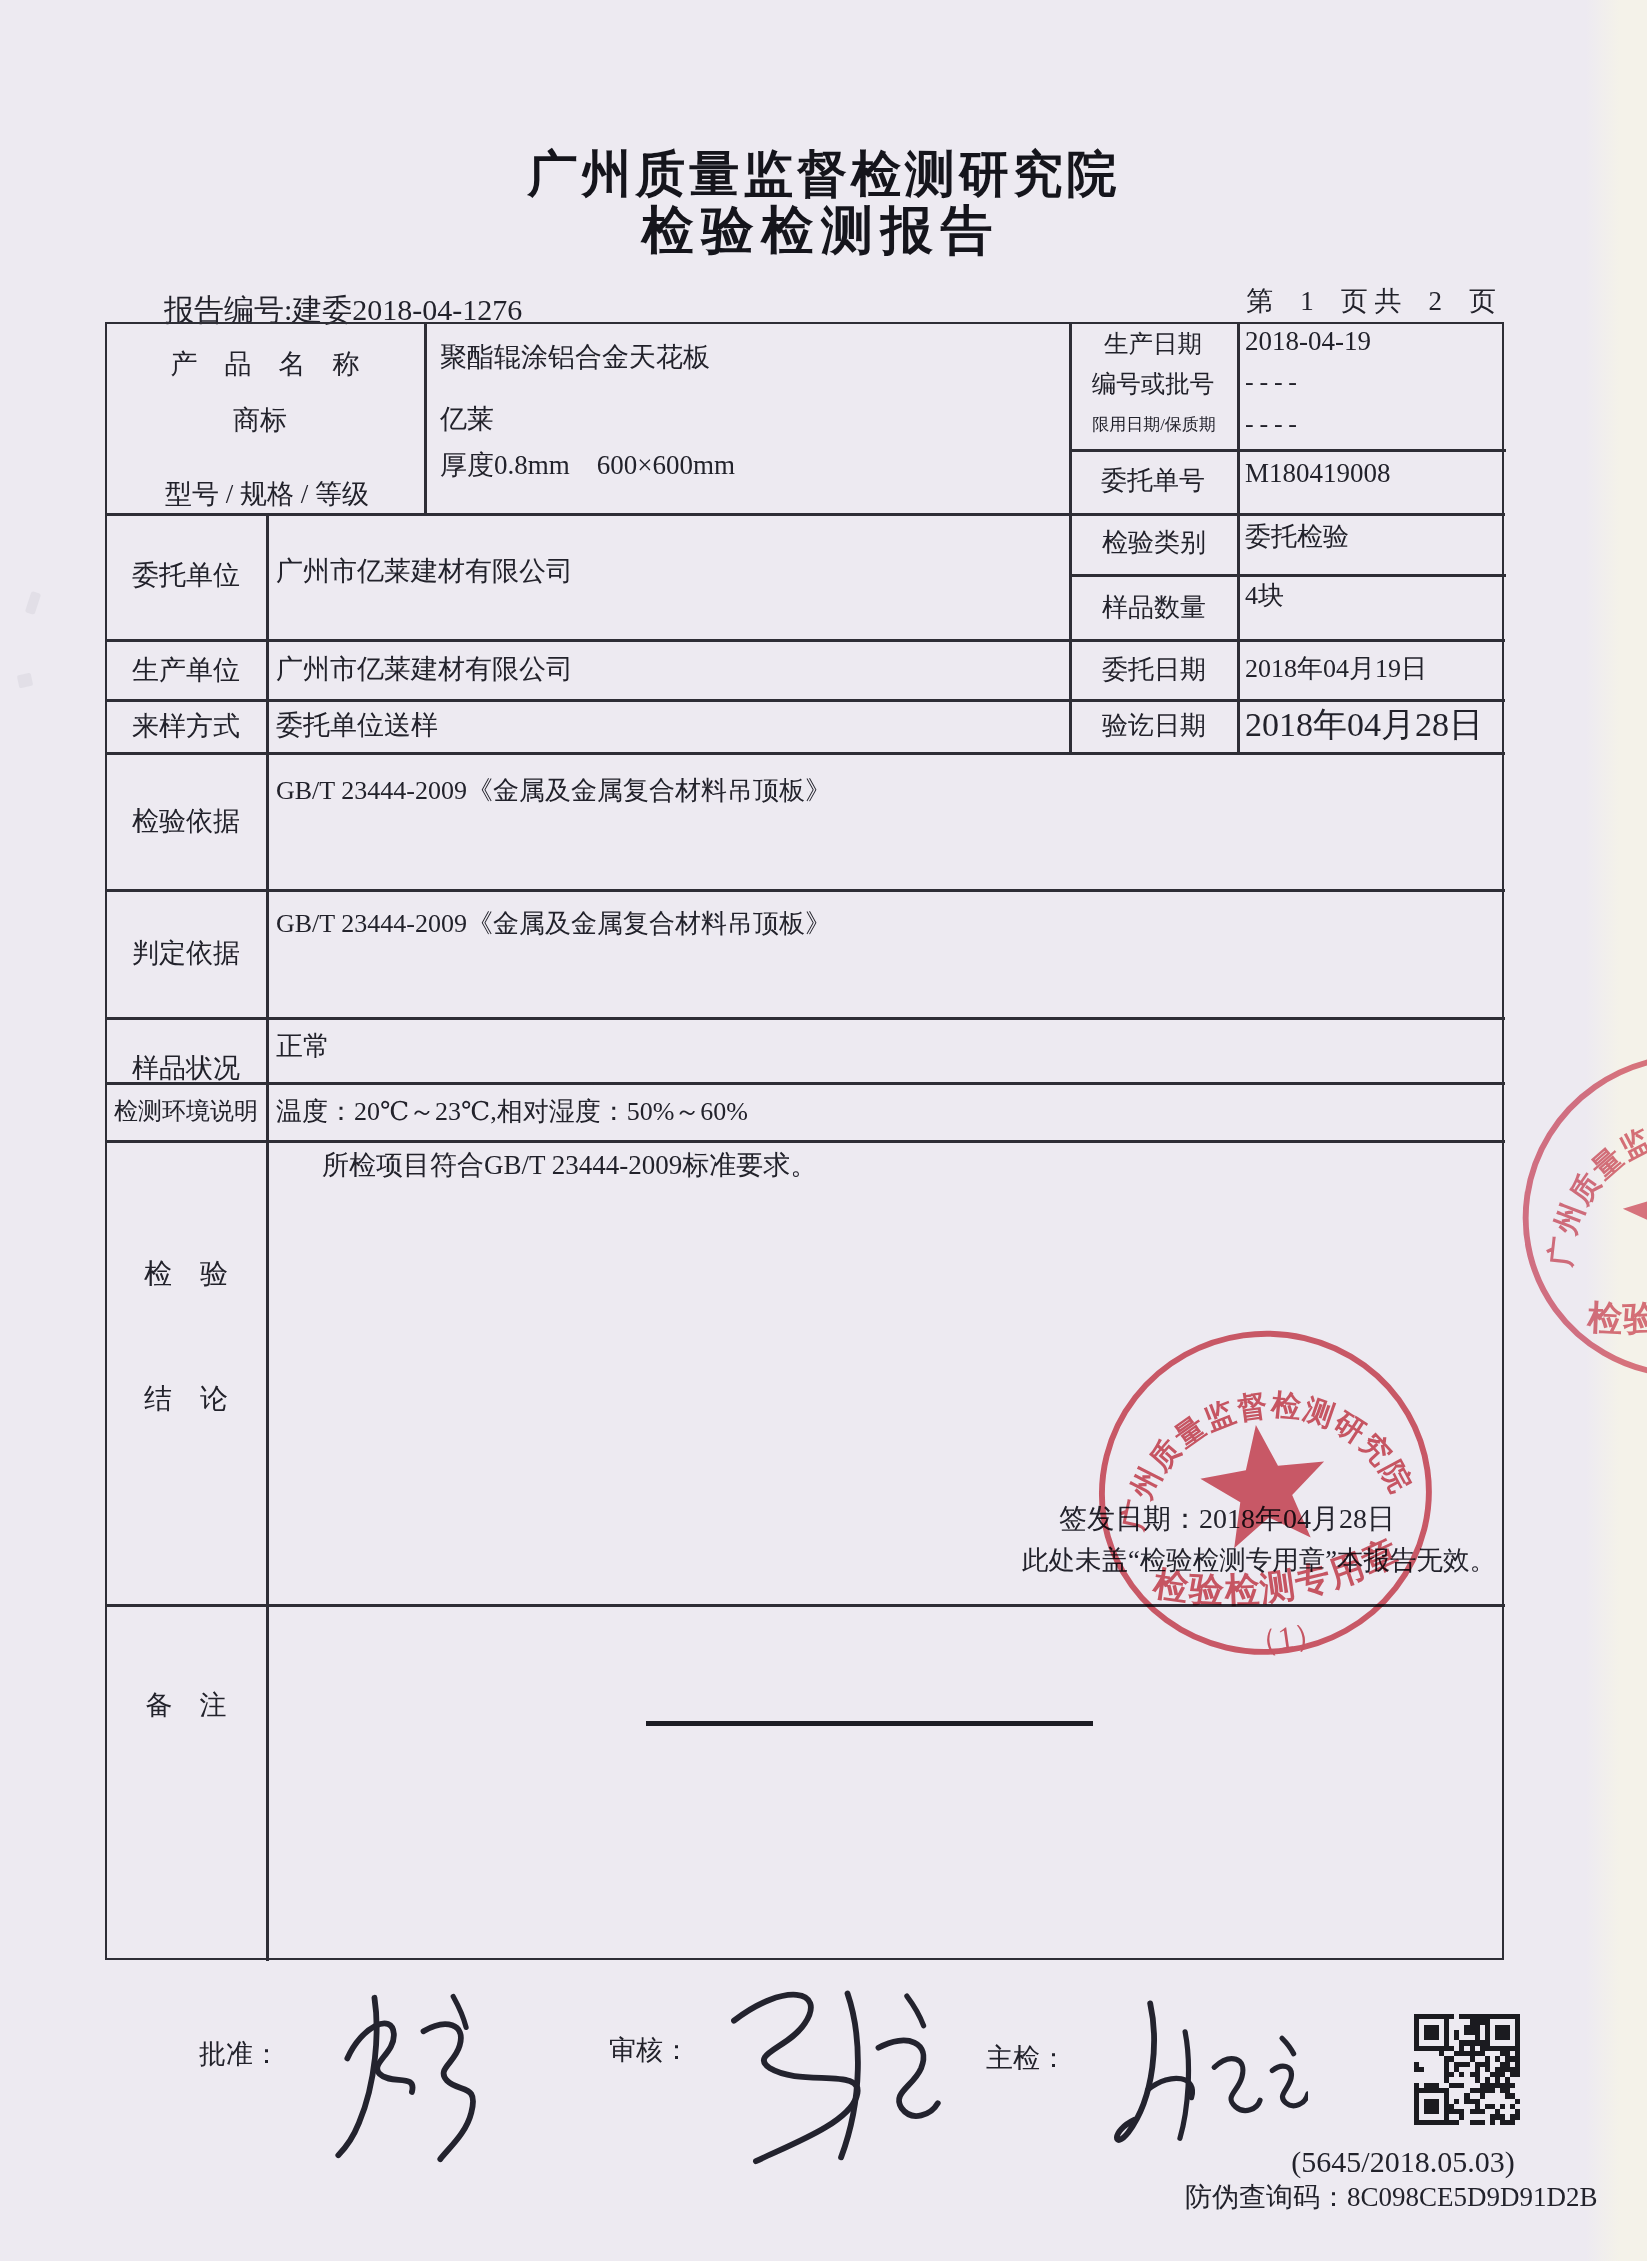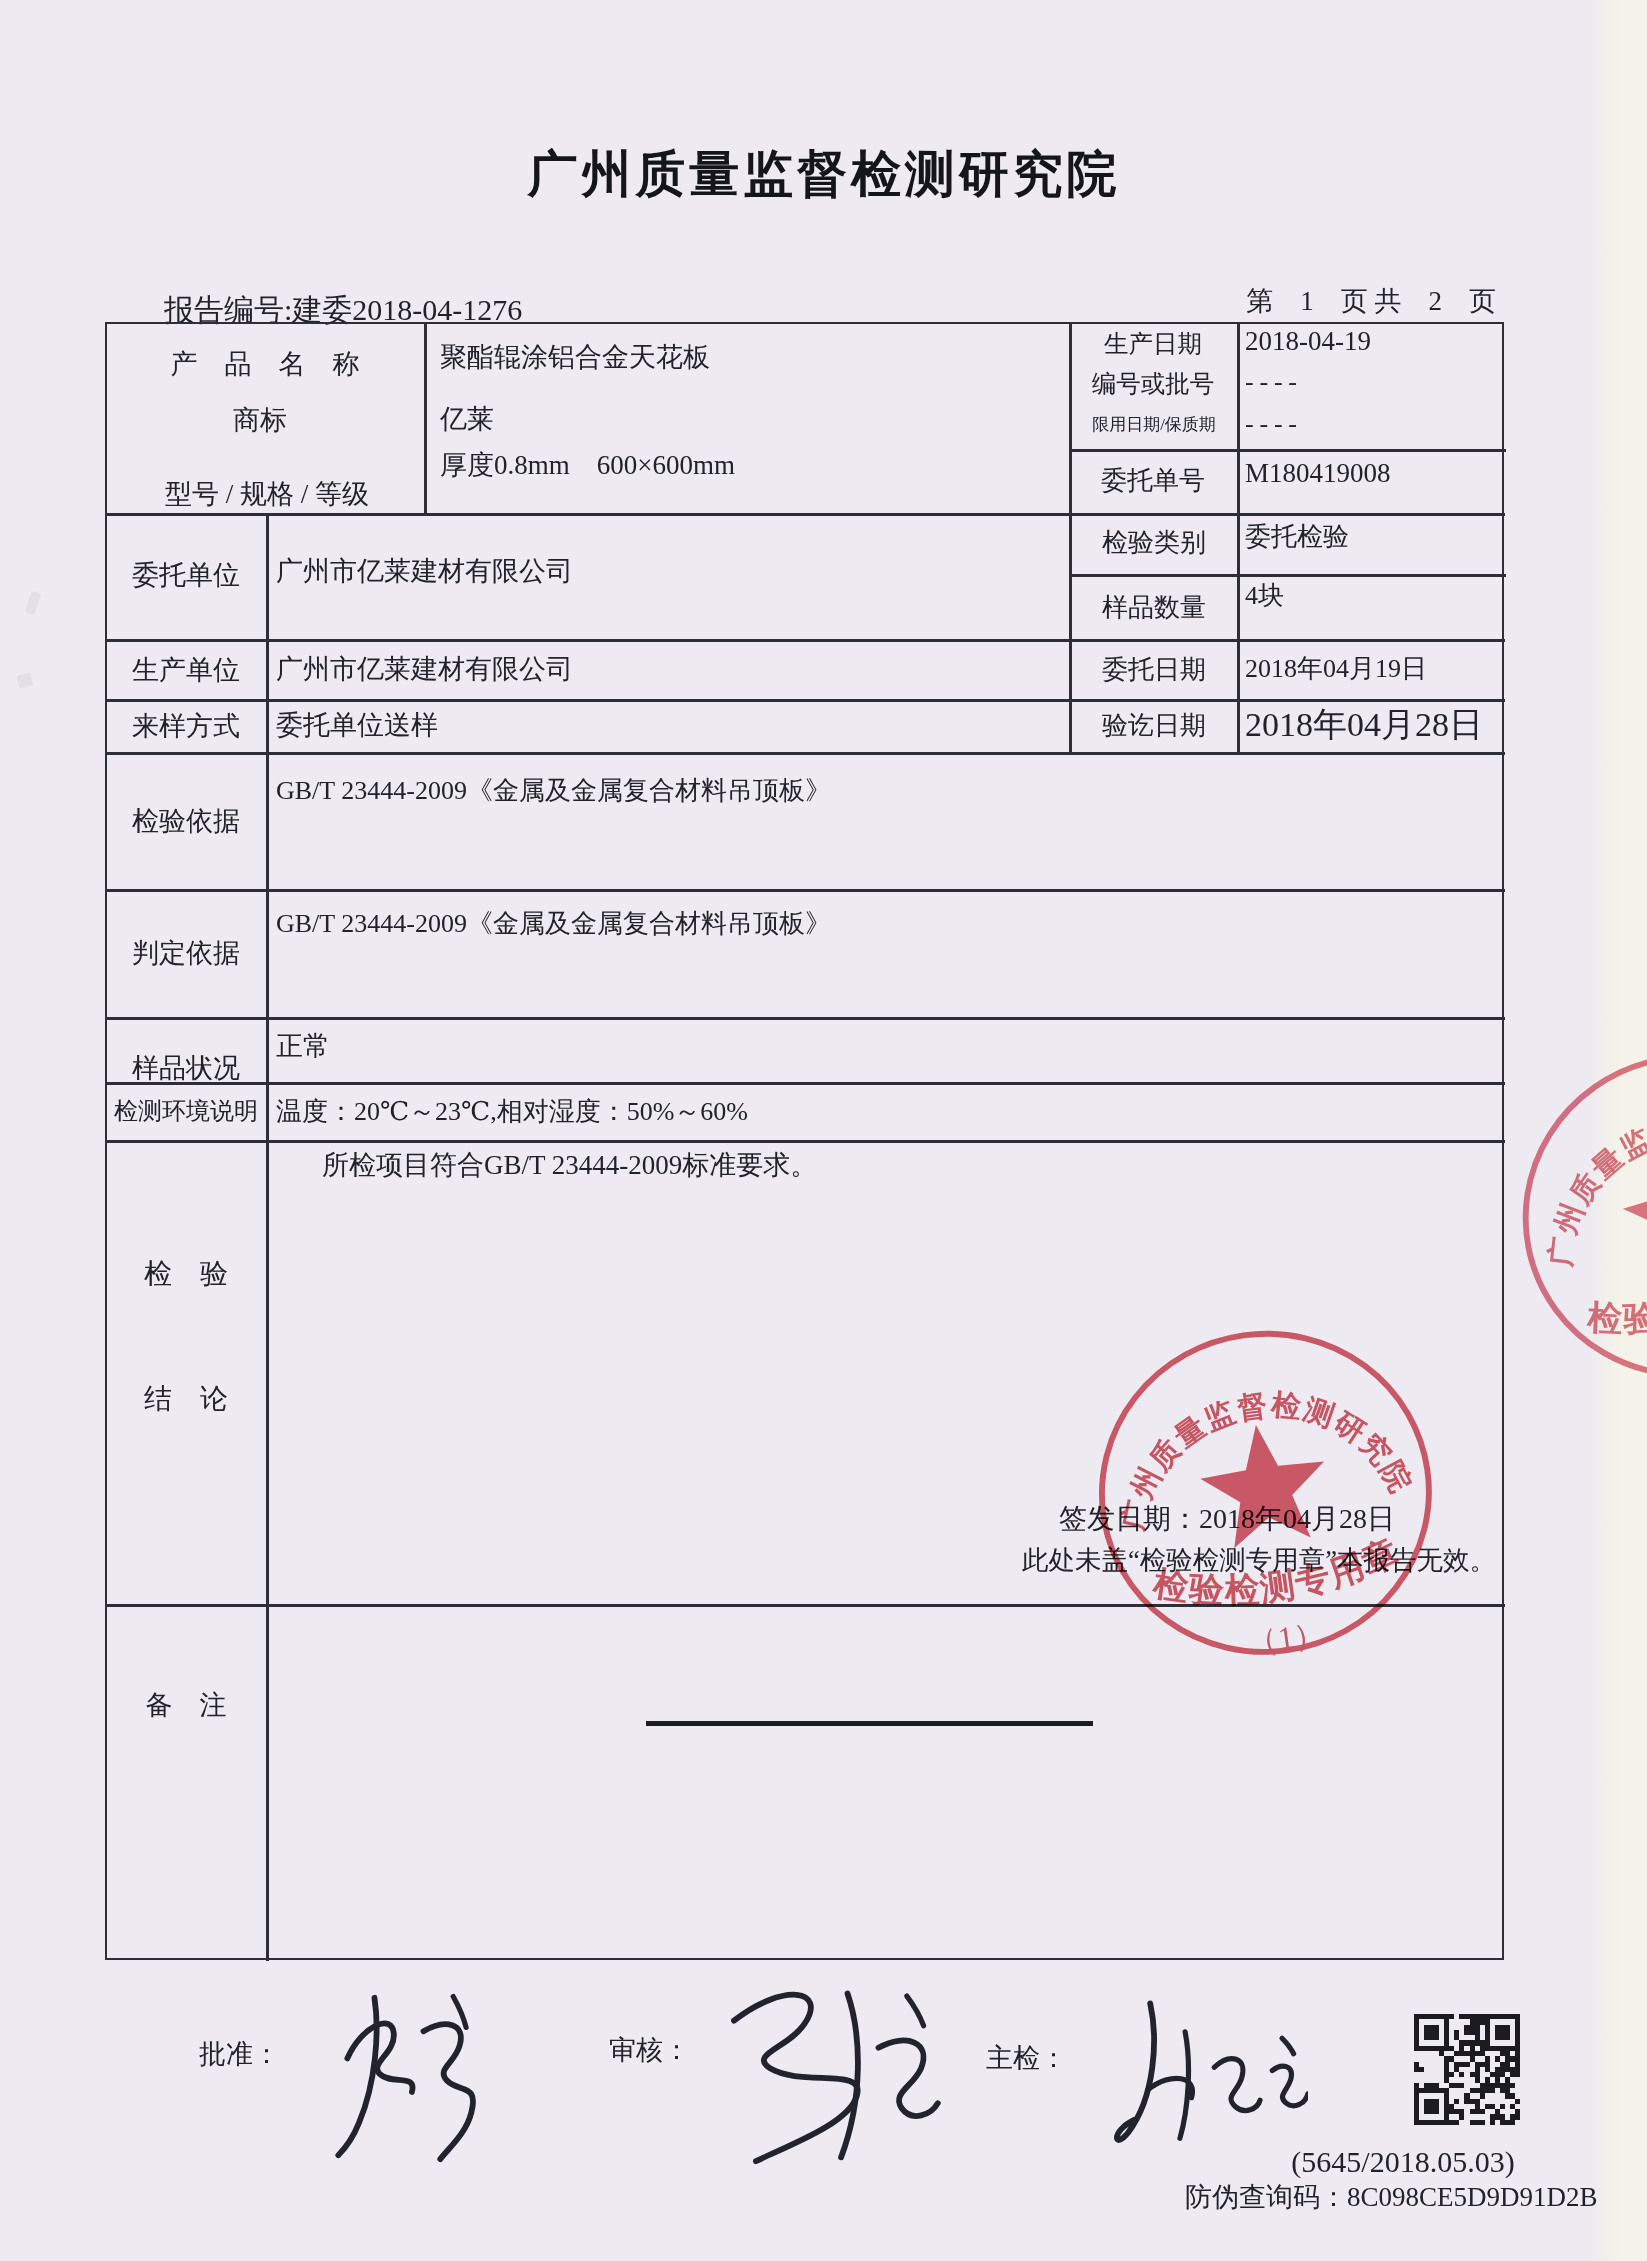--- a/index.html
+++ b/index.html
@@ -30,20 +30,21 @@
 </head>
 <body>
 
 <div class="page">
 
   <div class="edge-strip"></div>
   <div class="mark" style="left:28px;top:592px;width:10.3px;height:22px;transform:rotate(18deg);border-radius:2.6px;"></div>
   <div class="mark" style="left:18px;top:674px;width:14px;height:13px;transform:rotate(-12deg);border-radius:1.9px;"></div>
 
   <div class="t c bold" style="left:824px;top:174px;font-size:50px;letter-spacing:3.9px;">广州质量监督检测研究院</div>
+  <div class="t c bold" style="left:821px;top:231px;font-size:52px;letter-spacing:7.8px;">检验检测报告</div>
 
   <div class="t vc" style="left:120px;top:310px;font-size:30px;margin-left:44px;">
     <span>报告编号:</span><span>建委2018-04-1276</span>
   </div>
   <div class="t vcr" style="right:151px;top:301px;font-size:27px;">第　1　页 共　2　页</div>
 
   <div class="frame"></div>
   <div class="ln" style="left:105px;top:513px;width:1400px;height:2.6px;"></div>
   <div class="ln" style="left:105px;top:639px;width:1400px;height:2.6px;"></div>
   <div class="ln" style="left:105px;top:699px;width:1400px;height:2.6px;"></div>

